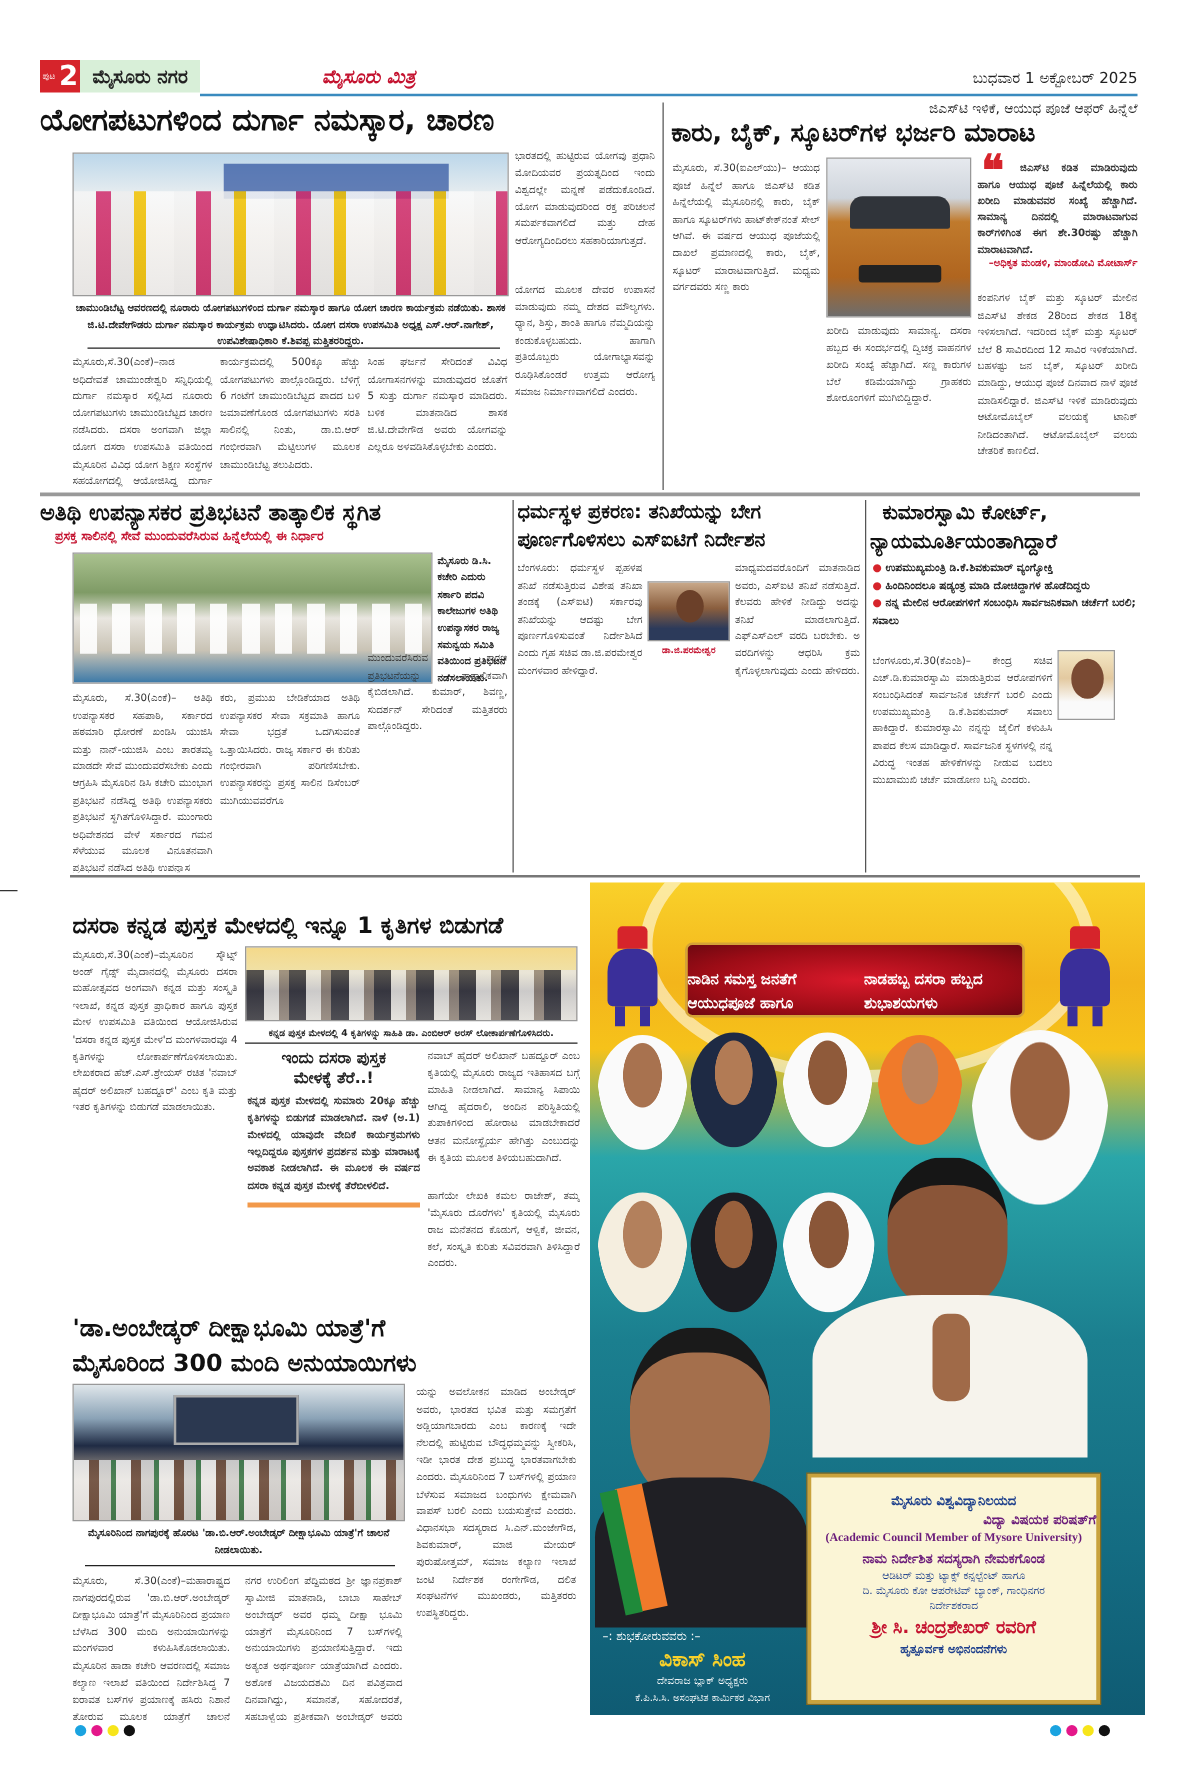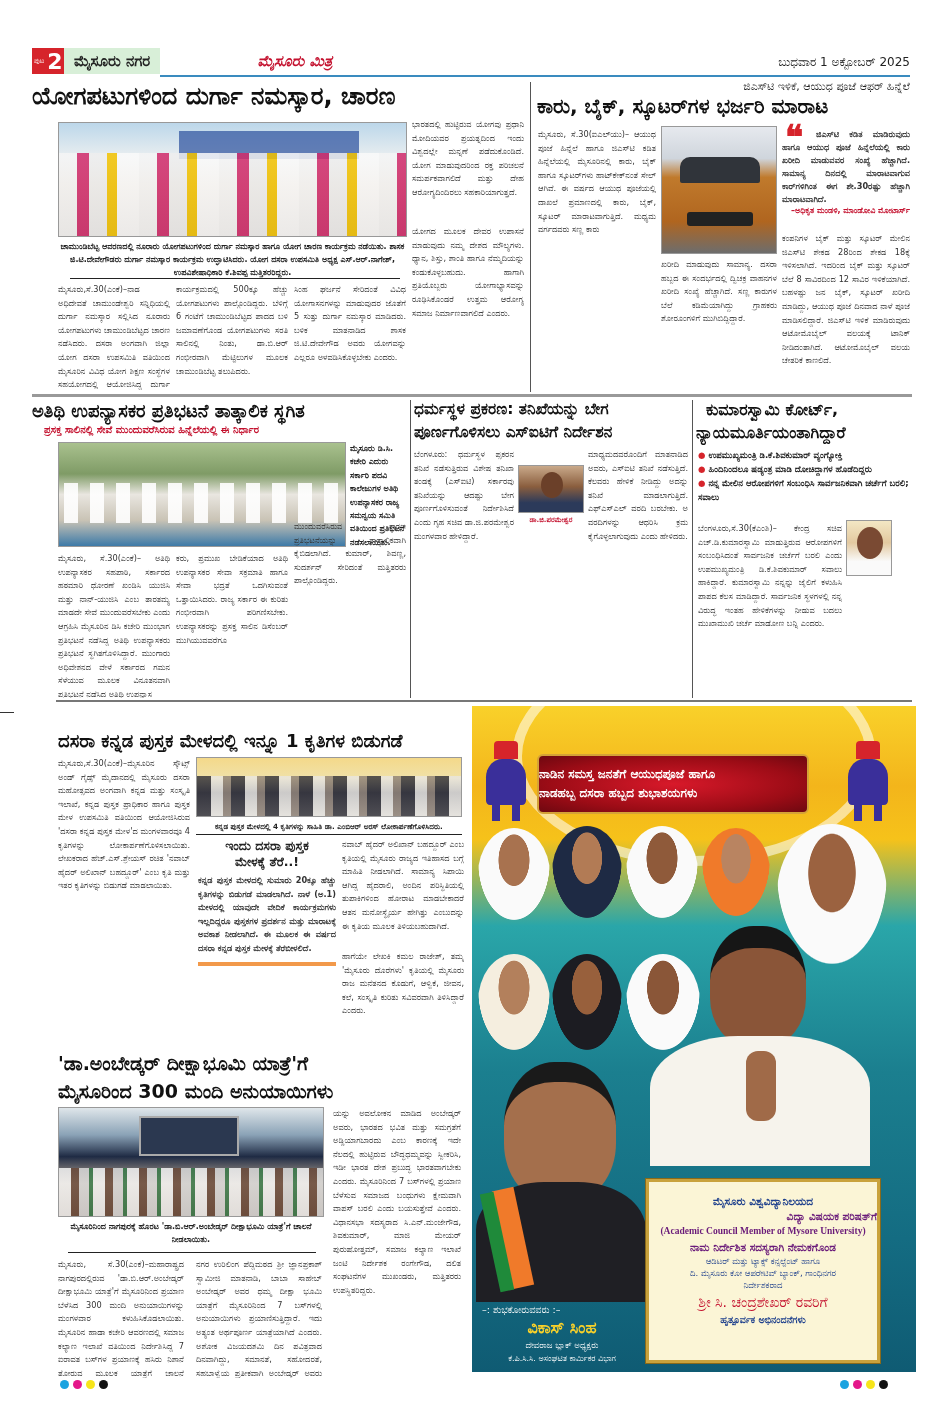--- a/index.html
+++ b/index.html
@@ -70,21 +70,21 @@
   <div class="abs" style="left:5px;top:40px;width:278px;height:40px;background:repeating-linear-gradient(90deg,#fff 0 14px,transparent 14px 26px);opacity:.9;"></div>
 </div>
 <div class="abs" style="left:350px;top:442px;width:56px;font-size:8px;font-weight:bold;line-height:13.4px;">ಮೈಸೂರು ಡಿ.ಸಿ. ಕಚೇರಿ ಎದುರು ಸರ್ಕಾರಿ ಪದವಿ ಕಾಲೇಜುಗಳ ಅತಿಥಿ ಉಪನ್ಯಾಸಕರ ರಾಜ್ಯ ಸಮನ್ವಯ ಸಮಿತಿ ವತಿಯಿಂದ ಪ್ರತಿಭಟನೆ ನಡೆಸಲಾಯಿತು.</div>
 <div class="abs txt col-text" style="left:58px;top:552px;width:112px;height:146px;">ಮೈಸೂರು, ಸೆ.30(ಎಂಕೆ)– ಅತಿಥಿ ಉಪನ್ಯಾಸಕರ ಸಹಪಾಠಿ, ಸರ್ಕಾರದ ಹಠಮಾರಿ ಧೋರಣೆ ಖಂಡಿಸಿ ಯುಜಿಸಿ ಮತ್ತು ನಾನ್-ಯುಜಿಸಿ ಎಂಬ ತಾರತಮ್ಯ ಮಾಡದೇ ಸೇವೆ ಮುಂದುವರೆಸಬೇಕು ಎಂದು ಆಗ್ರಹಿಸಿ ಮೈಸೂರಿನ ಡಿಸಿ ಕಚೇರಿ ಮುಂಭಾಗ ಪ್ರತಿಭಟನೆ ನಡೆಸಿದ್ದ ಅತಿಥಿ ಉಪನ್ಯಾಸಕರು ಪ್ರತಿಭಟನೆ ಸ್ಥಗಿತಗೊಳಿಸಿದ್ದಾರೆ. ಮುಂಗಾರು ಅಧಿವೇಶನದ ವೇಳೆ ಸರ್ಕಾರದ ಗಮನ ಸೆಳೆಯುವ ಮೂಲಕ ವಿನೂತನವಾಗಿ ಪ್ರತಿಭಟನೆ ನಡೆಸಿದ ಅತಿಥಿ ಉಪನ್ಯಾಸ</div>
 <div class="abs txt col-text" style="left:176px;top:552px;width:112px;height:146px;">ಕರು, ಪ್ರಮುಖ ಬೇಡಿಕೆಯಾದ ಅತಿಥಿ ಉಪನ್ಯಾಸಕರ ಸೇವಾ ಸಕ್ರಮಾತಿ ಹಾಗೂ ಸೇವಾ ಭದ್ರತೆ ಒದಗಿಸುವಂತೆ ಒತ್ತಾಯಿಸಿದರು. ರಾಜ್ಯ ಸರ್ಕಾರ ಈ ಕುರಿತು ಗಂಭೀರವಾಗಿ ಪರಿಗಣಿಸಬೇಕು. ಉಪನ್ಯಾಸಕರನ್ನು ಪ್ರಸಕ್ತ ಸಾಲಿನ ಡಿಸೆಂಬರ್ ಮುಗಿಯುವವರೆಗೂ</div>
 <div class="abs txt col-text" style="left:294px;top:520px;width:112px;height:146px;">ಮುಂದುವರೆಸಿರುವ ಕಾರಣ ಪ್ರತಿಭಟನೆಯನ್ನು ತಾತ್ಕಾಲಿಕವಾಗಿ ಕೈಬಿಡಲಾಗಿದೆ. ಕುಮಾರ್, ಶಿವಣ್ಣ, ಸುದರ್ಶನ್ ಸೇರಿದಂತೆ ಮತ್ತಿತರರು ಪಾಲ್ಗೊಂಡಿದ್ದರು.</div>
 <div class="rule-v" style="left:410px;top:400px;height:298px;"></div>
 
 <div class="headline" style="left:414px;top:400px;font-size:15.5px;">ಧರ್ಮಸ್ಥಳ ಪ್ರಕರಣ: ತನಿಖೆಯನ್ನು ಬೇಗ</div>
 <div class="headline" style="left:414px;top:423px;font-size:15.5px;">ಪೂರ್ಣಗೊಳಿಸಲು ಎಸ್‌ಐಟಿಗೆ ನಿರ್ದೇಶನ</div>
-<div class="abs txt col-text" style="left:414px;top:448px;width:100px;height:250px;">ಬೆಂಗಳೂರು: ಧರ್ಮಸ್ಥಳ ಪ್ಸಕರನ ತನಿಖೆ ನಡೆಸುತ್ತಿರುವ ವಿಶೇಷ ತನಿಖಾ ತಂಡಕ್ಕೆ (ಎಸ್‌ಐಟಿ) ಸರ್ಕಾರವು ತನಿಖೆಯನ್ನು ಆದಷ್ಟು ಬೇಗ ಪೂರ್ಣಗೊಳಿಸುವಂತೆ ನಿರ್ದೇಶಿಸಿದೆ ಎಂದು ಗೃಹ ಸಚಿವ ಡಾ.ಜಿ.ಪರಮೇಶ್ವರ ಮಂಗಳವಾರ ಹೇಳಿದ್ದಾರೆ.</div>
+<div class="abs txt col-text" style="left:414px;top:448px;width:100px;height:250px;">ಬೆಂಗಳೂರು: ಧರ್ಮಸ್ಥಳ ಪ್ಬಹಳಷ ತನಿಖೆ ನಡೆಸುತ್ತಿರುವ ವಿಶೇಷ ತನಿಖಾ ತಂಡಕ್ಕೆ (ಎಸ್‌ಐಟಿ) ಸರ್ಕಾರವು ತನಿಖೆಯನ್ನು ಆದಷ್ಟು ಬೇಗ ಪೂರ್ಣಗೊಳಿಸುವಂತೆ ನಿರ್ದೇಶಿಸಿದೆ ಎಂದು ಗೃಹ ಸಚಿವ ಡಾ.ಜಿ.ಪರಮೇಶ್ವರ ಮಂಗಳವಾರ ಹೇಳಿದ್ದಾರೆ.</div>
 <div class="photo" style="left:518px;top:465px;width:66px;height:48px;background:linear-gradient(180deg,#c9a98a 0%,#8a5e3e 45%,#2c3a5a 80%);">
   <div class="abs" style="left:22px;top:6px;width:22px;height:26px;border-radius:50%;background:#6b4029;"></div>
 </div>
 <div class="abs" style="left:518px;top:516px;width:66px;text-align:center;font-size:7px;color:#c4122f;font-weight:bold;">ಡಾ.ಜಿ.ಪರಮೇಶ್ವರ</div>
 <div class="abs txt col-text" style="left:588px;top:448px;width:100px;height:250px;">ಮಾಧ್ಯಮದವರೊಂದಿಗೆ ಮಾತನಾಡಿದ ಅವರು, ಎಸ್‌ಐಟಿ ತನಿಖೆ ನಡೆಸುತ್ತಿದೆ. ಕೆಲವರು ಹೇಳಿಕೆ ನೀಡಿದ್ದು ಅದನ್ನು ತನಿಖೆ ಮಾಡಲಾಗುತ್ತಿದೆ. ಎಫ್‌ಎಸ್‌ಎಲ್ ವರದಿ ಬರಬೇಕು. ಅ ವರದಿಗಳನ್ನು ಆಧರಿಸಿ ಕ್ರಮ ಕೈಗೊಳ್ಳಲಾಗುವುದು ಎಂದು ಹೇಳಿದರು.</div>
 <div class="rule-v" style="left:692px;top:400px;height:298px;"></div>
 
 <div class="headline" style="left:706px;top:400px;font-size:16px;">ಕುಮಾರಸ್ವಾಮಿ ಕೋರ್ಟ್,</div>
 <div class="headline" style="left:696px;top:423px;font-size:16px;">ನ್ಯಾಯಮೂರ್ತಿಯಂತಾಗಿದ್ದಾರೆ</div>
 <div class="abs" style="left:698px;top:448px;width:214px;font-size:8.5px;font-weight:bold;line-height:14px;">
@@ -139,21 +139,21 @@
     <div style="position:absolute;left:10px;top:64px;width:8px;height:16px;background:#3a2f9a;"></div>
     <div style="position:absolute;left:30px;top:64px;width:8px;height:16px;background:#3a2f9a;"></div>
   </div>
   <div class="abs" style="left:372px;top:35px;width:48px;height:80px;">
     <div style="position:absolute;left:12px;top:0;width:24px;height:18px;background:#d6242b;border-radius:4px 4px 0 0;"></div>
     <div style="position:absolute;left:4px;top:18px;width:40px;height:46px;background:#3a2f9a;border-radius:40% 40% 10% 10%;"></div>
     <div style="position:absolute;left:10px;top:64px;width:8px;height:16px;background:#3a2f9a;"></div>
     <div style="position:absolute;left:30px;top:64px;width:8px;height:16px;background:#3a2f9a;"></div>
   </div>
 
-  <div class="abs" style="left:65px;top:48px;width:272px;height:60px;background:radial-gradient(ellipse at center,#d8192a 0%,#9c0c16 65%,#6e0810 100%);border:2px solid #d4a237;border-radius:6px;display:flex;flex-direction:column;justify-content:center;align-items:flex-start;">
+  <div class="abs" style="left:76px;top:48px;width:272px;height:60px;background:radial-gradient(ellipse at center,#d8192a 0%,#9c0c16 65%,#6e0810 100%);border:2px solid #d4a237;border-radius:6px;display:flex;flex-direction:row;justify-content:center;align-items:flex-end;">
     <div style="color:#fff;font-size:12px;font-weight:bold;line-height:19px;">ನಾಡಿನ ಸಮಸ್ತ ಜನತೆಗೆ ಆಯುಧಪೂಜೆ ಹಾಗೂ</div>
     <div style="color:#fff;font-size:12px;font-weight:bold;line-height:19px;">ನಾಡಹಬ್ಬ ದಸರಾ ಹಬ್ಬದ ಶುಭಾಶಯಗಳು</div>
   </div>
 
   <div class="person" style="left:6px;top:122px;width:72px;height:92px;background:radial-gradient(ellipse at 50% 35%,#a8724f 0 30%,#fafafa 31% 70%,transparent 71%);"></div>
   <div class="person" style="left:80px;top:120px;width:70px;height:92px;background:radial-gradient(ellipse at 50% 35%,#b27b55 0 30%,#1e2a44 31% 70%,transparent 71%);"></div>
   <div class="person" style="left:154px;top:120px;width:72px;height:92px;background:radial-gradient(ellipse at 50% 35%,#8f5a3a 0 30%,#fafafa 31% 70%,transparent 71%);"></div>
   <div class="person" style="left:230px;top:122px;width:68px;height:88px;background:radial-gradient(ellipse at 50% 35%,#b98461 0 30%,#f07a2a 31% 70%,transparent 71%);"></div>
   <div class="person" style="left:305px;top:118px;width:110px;height:140px;background:radial-gradient(ellipse at 50% 35%,#9b6240 0 30%,#fafafa 31% 70%,transparent 71%);"></div>
 
@@ -179,21 +179,21 @@
   <div class="abs" style="left:6px;top:648px;width:168px;text-align:center;color:#fff;font-size:8px;">ಕೆ.ಪಿ.ಸಿ.ಸಿ. ಅಸಂಘಟಿತ ಕಾರ್ಮಿಕರ ವಿಭಾಗ</div>
 
   <div class="abs" style="left:174px;top:473px;width:234px;height:184px;background:#fbf5d6;border:3px solid #c9a23c;outline:1px solid #8a6a1a;text-align:center;padding-top:12px;">
     <div style="font-size:10.5px;font-weight:bold;color:#1d3f8c;line-height:15px;">ಮೈಸೂರು ವಿಶ್ವವಿದ್ಯಾನಿಲಯದ</div>
     <div style="font-size:10.5px;font-weight:bold;color:#6a1b7a;line-height:15px;text-align:right;">ವಿದ್ಯಾ ವಿಷಯಕ ಪರಿಷತ್‌ಗೆ</div>
     <div style="font-family:'Liberation Serif',serif;font-size:9.5px;font-weight:bold;color:#6a1b7a;line-height:15px;">(Academic Council Member of Mysore University)</div>
     <div style="font-size:10.5px;font-weight:bold;color:#6a1b7a;line-height:16px;">ನಾಮ ನಿರ್ದೇಶಿತ ಸದಸ್ಯರಾಗಿ ನೇಮಕಗೊಂಡ</div>
     <div style="font-size:8.5px;color:#1d3f8c;line-height:12px;">ಆಡಿಟರ್ ಮತ್ತು ಟ್ಯಾಕ್ಸ್ ಕನ್ಸಲ್ಟೆಂಟ್ ಹಾಗೂ</div>
     <div style="font-size:8.5px;color:#1d3f8c;line-height:12px;">ದಿ. ಮೈಸೂರು ಕೋ ಆಪರೇಟಿವ್ ಬ್ಯಾಂಕ್, ಗಾಂಧಿನಗರ</div>
     <div style="font-size:8.5px;color:#1d3f8c;line-height:12px;">ನಿರ್ದೇಶಕರಾದ</div>
-    <div style="font-size:14px;font-weight:normal;color:#c4122f;line-height:22px;">ಶ್ರೀ ಸಿ. ಚಂದ್ರಶೇಖರ್ ರವರಿಗೆ</div>
+    <div style="font-size:14px;font-weight:bold;color:#c4122f;line-height:22px;">ಶ್ರೀ ಸಿ. ಚಂದ್ರಶೇಖರ್ ರವರಿಗೆ</div>
     <div style="font-size:9.5px;font-weight:bold;color:#1d3f8c;line-height:13px;">ಹೃತ್ಪೂರ್ವಕ ಅಭಿನಂದನೆಗಳು</div>
   </div>
 </div>
 
 <div class="dot" style="left:60px;top:1380px;background:#1aa3e0;"></div>
 <div class="dot" style="left:73px;top:1380px;background:#e4178a;"></div>
 <div class="dot" style="left:86px;top:1380px;background:#f7e51a;"></div>
 <div class="dot" style="left:99px;top:1380px;background:#111;"></div>
 <div class="dot" style="left:840px;top:1380px;background:#1aa3e0;"></div>
 <div class="dot" style="left:853px;top:1380px;background:#e4178a;"></div>

